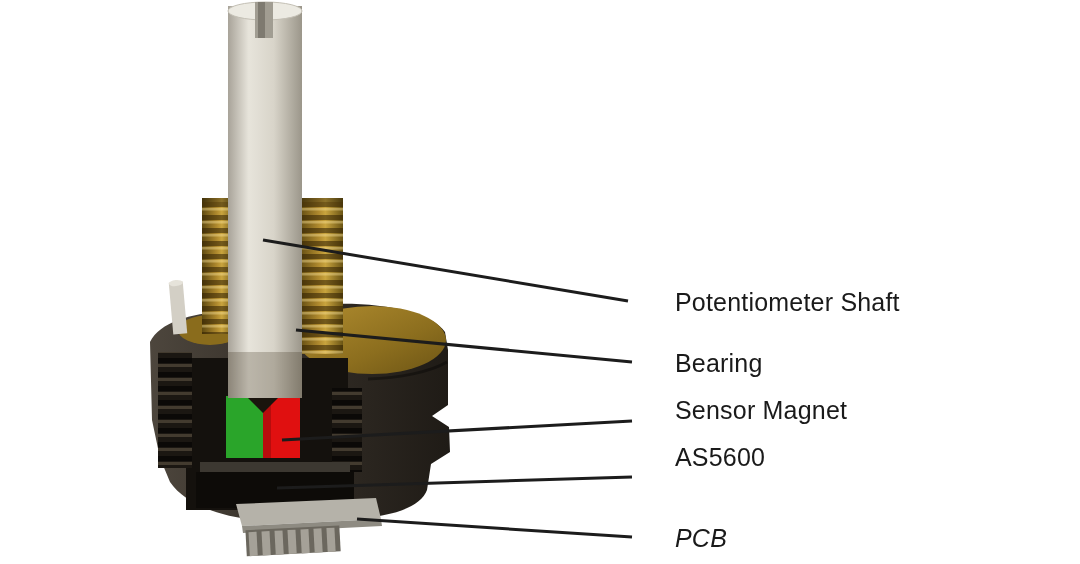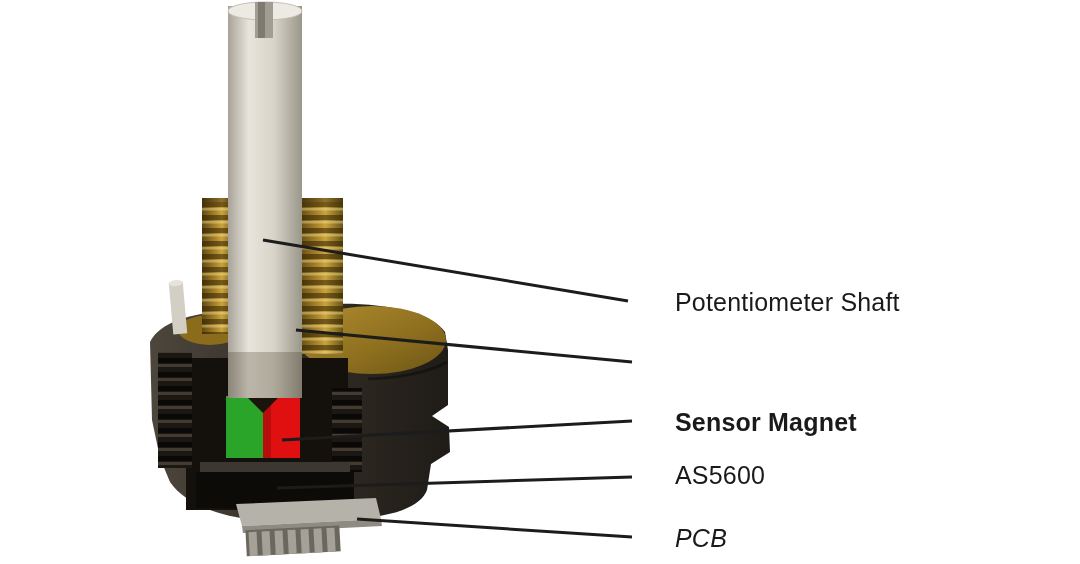--- a/index.html
+++ b/index.html
@@ -24,22 +24,22 @@
     position: absolute;
     left: 675px;
     font-size: 25px;
     line-height: 1.15;
     color: #1a1a1a;
     white-space: nowrap;
     letter-spacing: 0.2px;
   }
   .lbl-shaft  { top: 288px; }
   .lbl-bearing{ top: 349px; }
-  .lbl-magnet { top: 408px; font-weight: bold; }
-  .lbl-as5600 { top: 461px; }
+  .lbl-magnet { top: 396px; }
+  .lbl-as5600 { top: 443px; }
   .lbl-pcb    { top: 524px; font-style: italic; }
 </style>
 </head>
 <body>
 
 <div class="stage">
 
   <svg width="1080" height="564" viewBox="0 0 1080 564">
     <defs>
       <linearGradient id="shaftGrad" x1="0" y1="0" x2="1" y2="0">
@@ -155,17 +155,18 @@
     <g stroke="#1c1c1c" stroke-width="3">
       <line x1="263" y1="240" x2="628" y2="301"></line>
       <line x1="296" y1="330" x2="632" y2="362"></line>
       <line x1="282" y1="440" x2="632" y2="421"></line>
       <line x1="277" y1="488" x2="632" y2="477"></line>
       <line x1="357" y1="519" x2="632" y2="537"></line>
     </g>
   </svg>
 
   <div class="callout-label lbl-shaft">Potentiometer Shaft</div>
+  <div class="callout-label lbl-bearing">Bearing</div>
   <div class="callout-label lbl-magnet">Sensor Magnet</div>
   <div class="callout-label lbl-as5600">AS5600</div>
   <div class="callout-label lbl-pcb">PCB</div>
 
 </div>
 
 </body></html>

